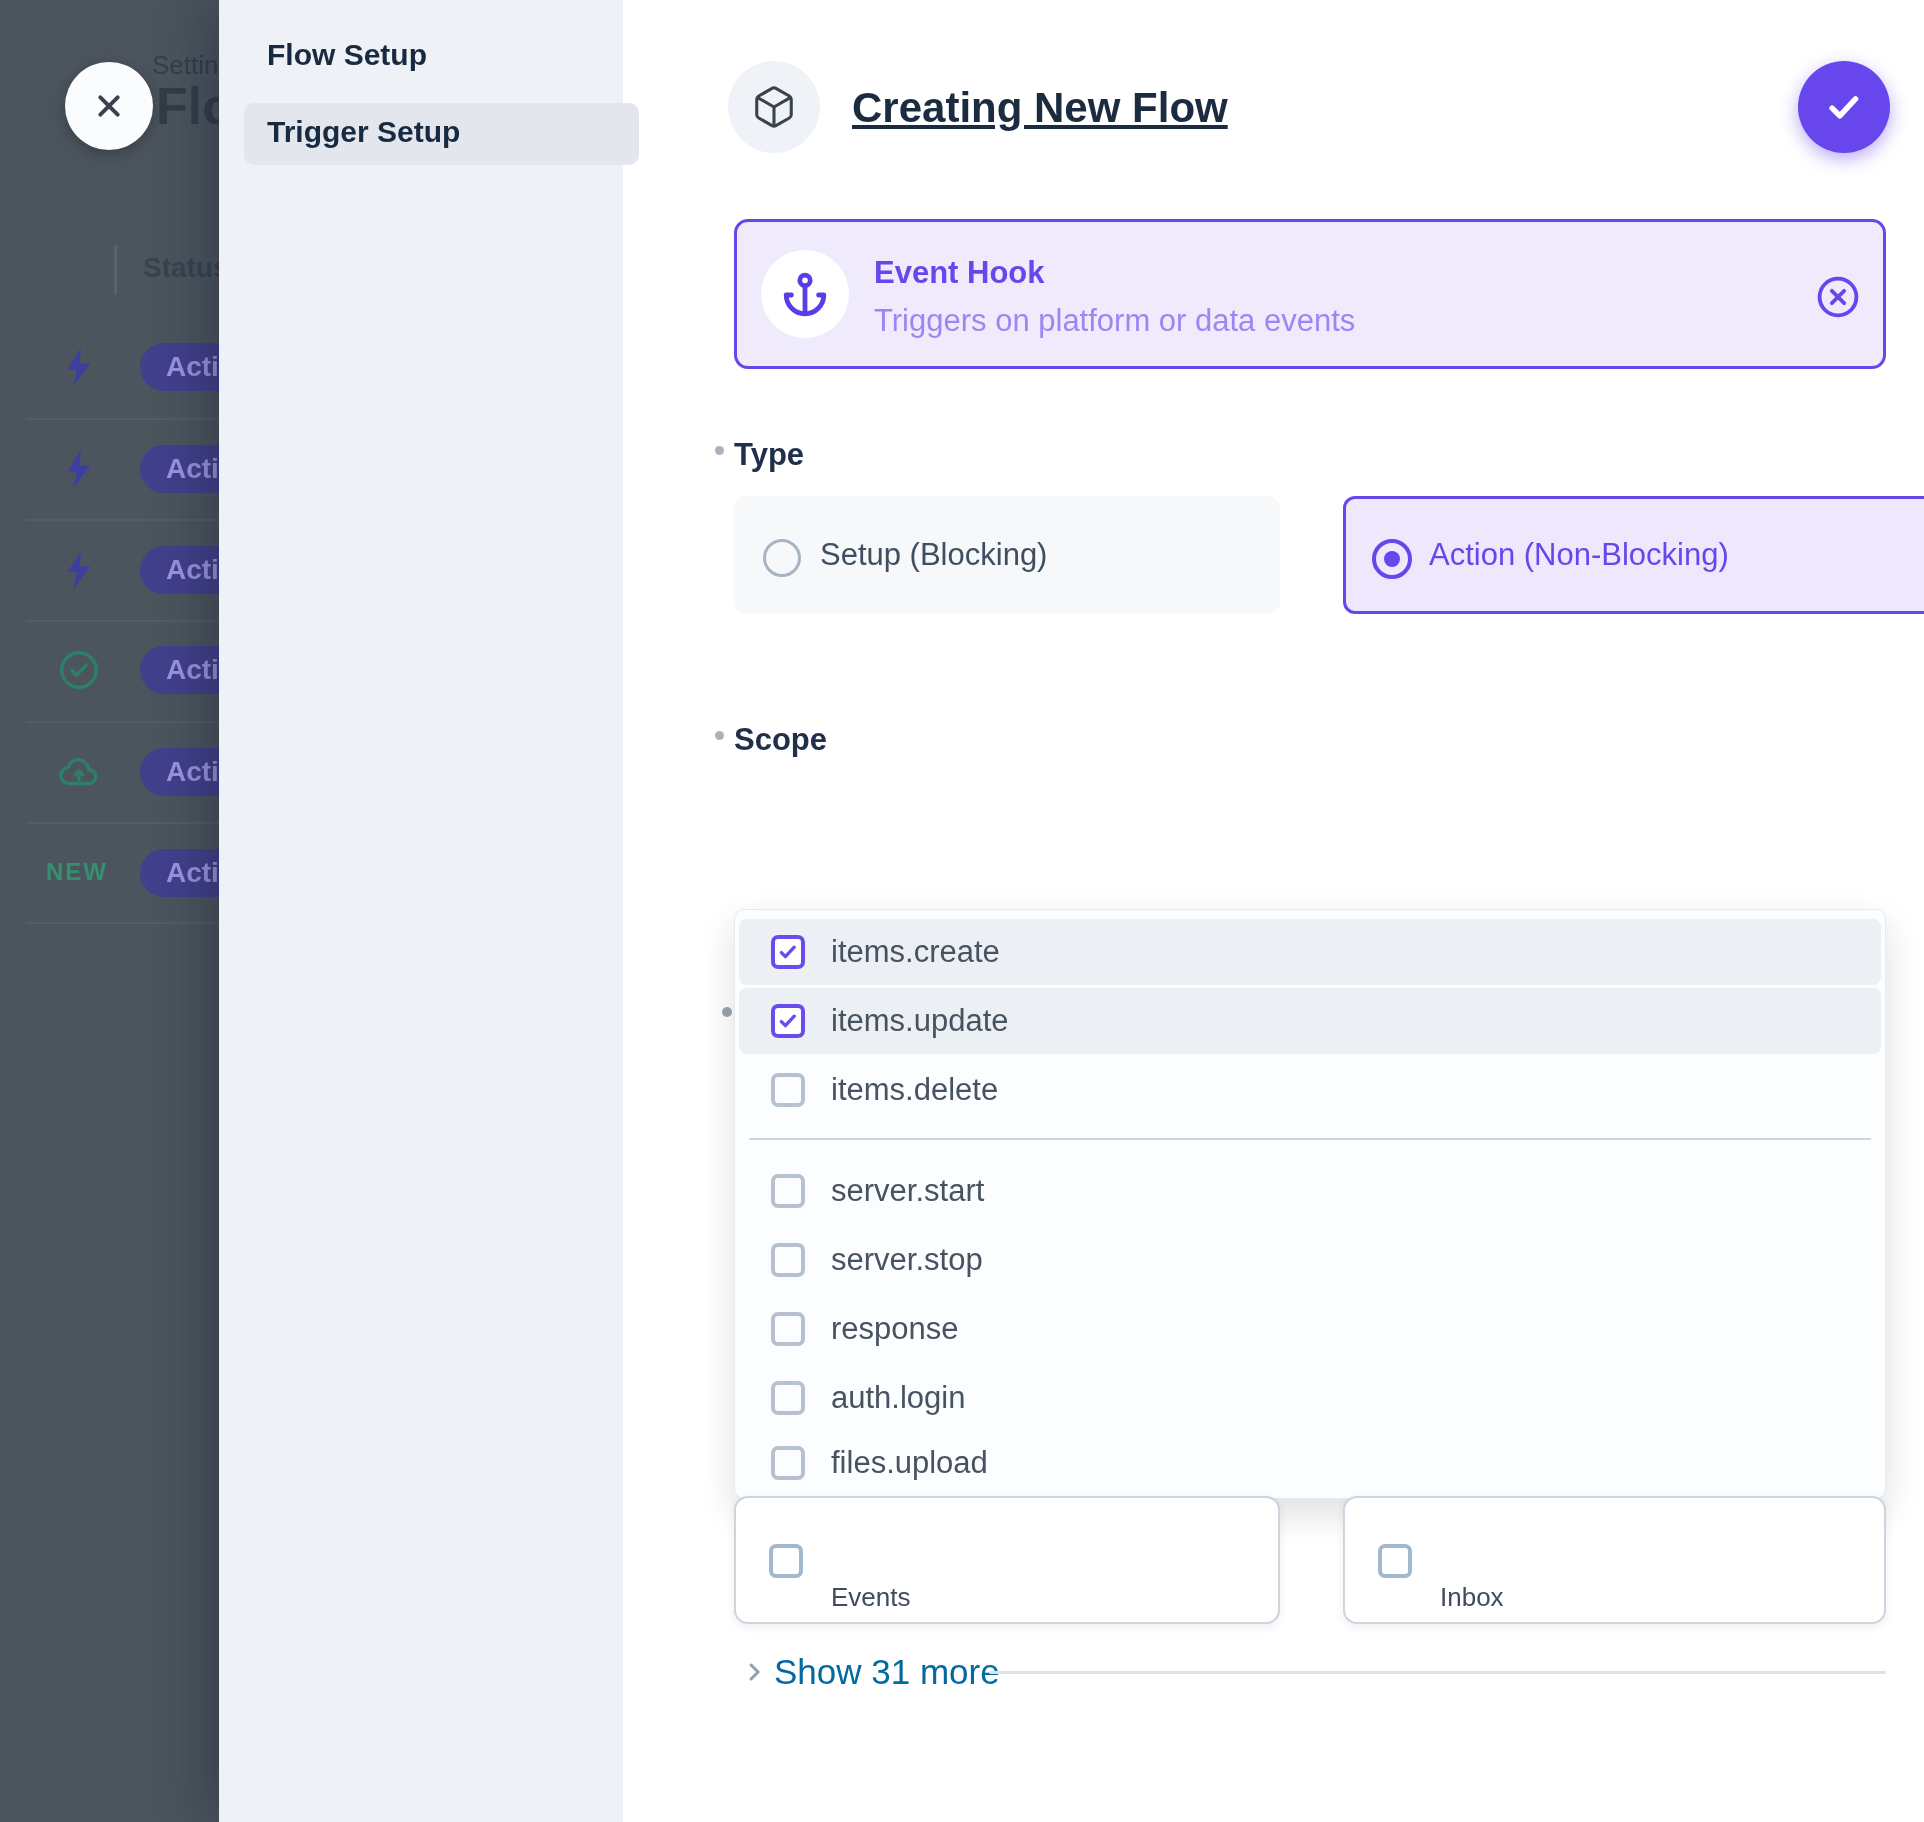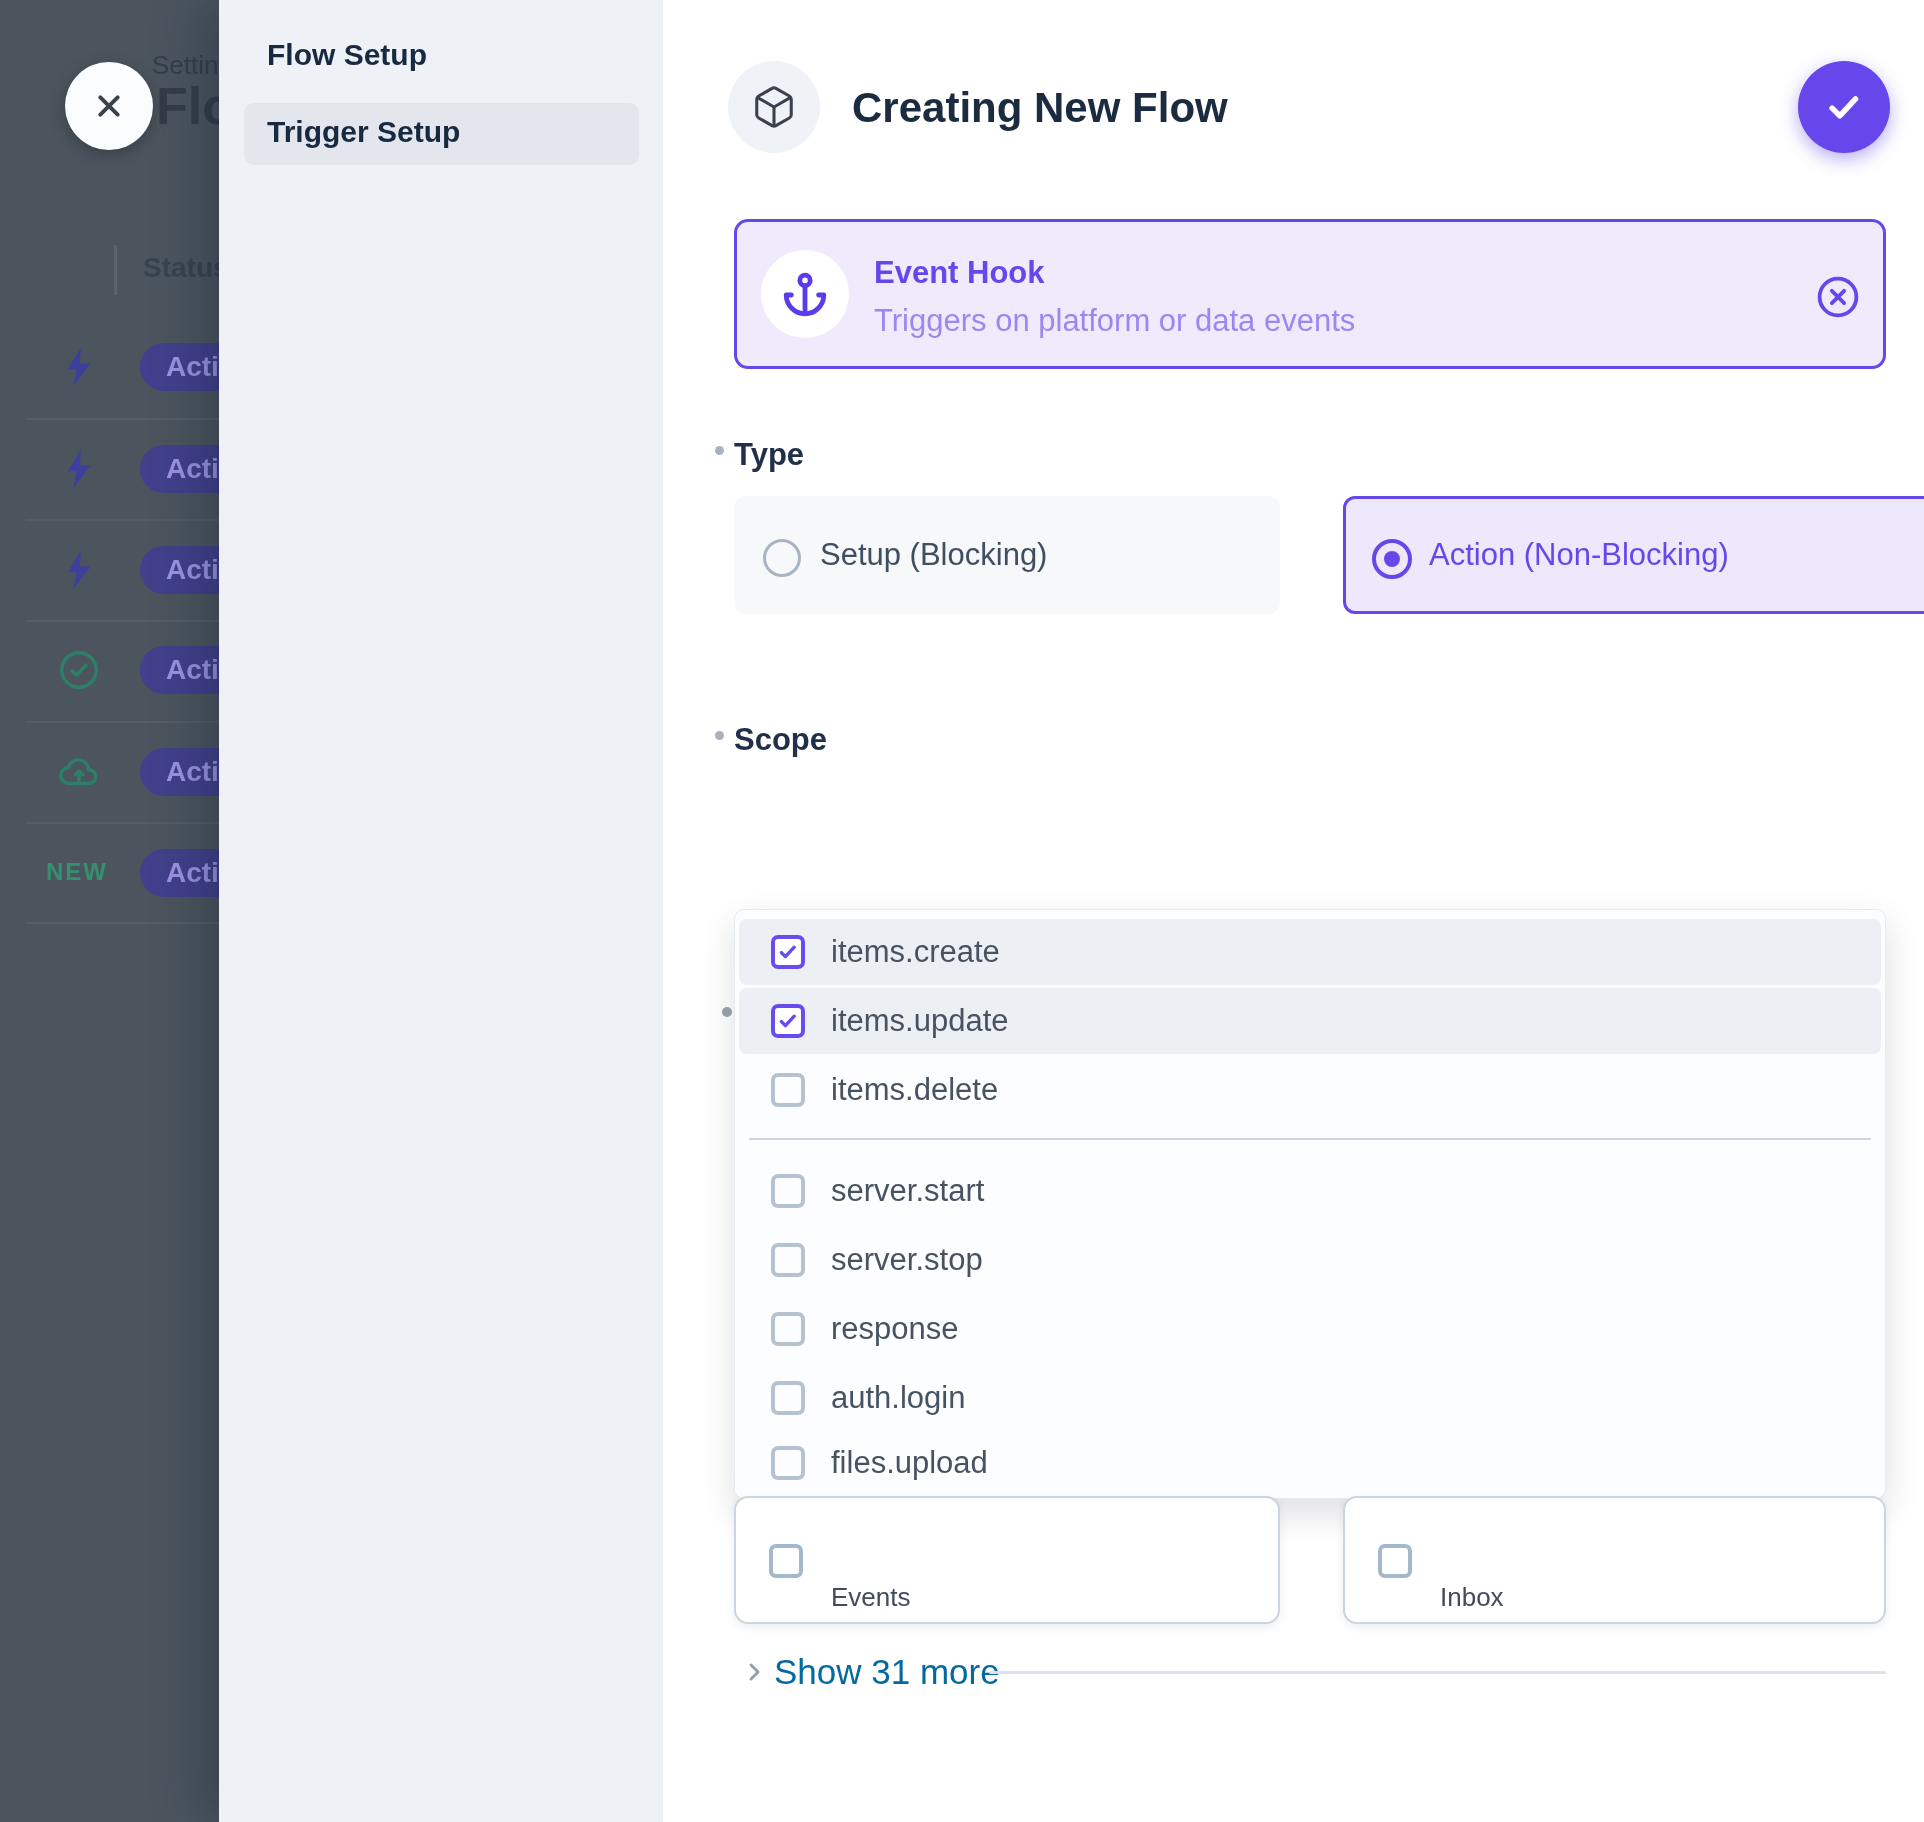--- a/index.html
+++ b/index.html
@@ -18,29 +18,29 @@
   .bg-badge{position:absolute;left:140px;width:140px;height:48px;border-radius:24px;background:#42408c;overflow:hidden;}
   .bg-badge span{display:block;margin-left:26px;line-height:48px;font-size:28px;font-weight:600;color:#9b95e2;white-space:nowrap;}
 
   
   .close-fab{position:absolute;left:65px;top:62px;width:88px;height:88px;border-radius:50%;
              background:#fbfcfe;box-shadow:0 4px 16px rgba(0,0,0,.28);
              display:flex;align-items:center;justify-content:center;border:none;cursor:pointer;}
 
   
   .drawer{position:absolute;left:219px;top:0;width:1705px;height:100%;box-shadow:-18px 0 46px rgba(15,23,42,.30);}
-  .drawer-nav{position:absolute;left:0;top:0;width:444px;height:100%;background:#eef1f5;}
+  .drawer-nav{position:absolute;left:0;top:0;width:404px;height:100%;background:#eef1f5;}
   .nav-item{position:absolute;left:48px;font-size:30px;font-weight:600;color:#182a42;white-space:nowrap;cursor:pointer;}
   .nav-active-bg{position:absolute;left:25px;top:103px;width:395px;height:62px;background:#e3e7ed;border-radius:10px;cursor:pointer;}
   .drawer-main{position:absolute;left:444px;top:0;width:1261px;height:100%;background:#ffffff;}
 
   
   .hdr-icon{position:absolute;left:65px;top:61px;width:92px;height:92px;border-radius:50%;background:#eff3f7;
             display:flex;align-items:center;justify-content:center;}
-  .hdr-title{position:absolute;left:189px;top:84px;font-size:42px;font-weight:700;color:#1b2b40;white-space:nowrap;}
+  .hdr-title{position:absolute;left:189px;top:84px;font-size:42px;font-weight:700;color:#1b2b40;white-space:nowrap;text-decoration:underline;}
   .confirm-fab{position:absolute;left:1135px;top:61px;width:92px;height:92px;border-radius:50%;background:#6747ec;
                box-shadow:0 6px 18px rgba(103,71,236,.45);display:flex;align-items:center;justify-content:center;border:none;cursor:pointer;}
 
   
   .event-card{position:absolute;left:71px;top:219px;width:1152px;height:150px;box-sizing:border-box;
               background:#efebfc;border:3px solid #6747ec;border-radius:14px;cursor:pointer;}
   .anchor-circle{position:absolute;left:24px;top:28px;width:88px;height:88px;border-radius:50%;background:#ffffff;
                  display:flex;align-items:center;justify-content:center;}
   .ec-title{position:absolute;left:137px;top:33px;font-size:31px;font-weight:600;color:#6747ec;white-space:nowrap;}
   .ec-sub{position:absolute;left:137px;top:81px;font-size:31px;color:#9e86f2;white-space:nowrap;}

